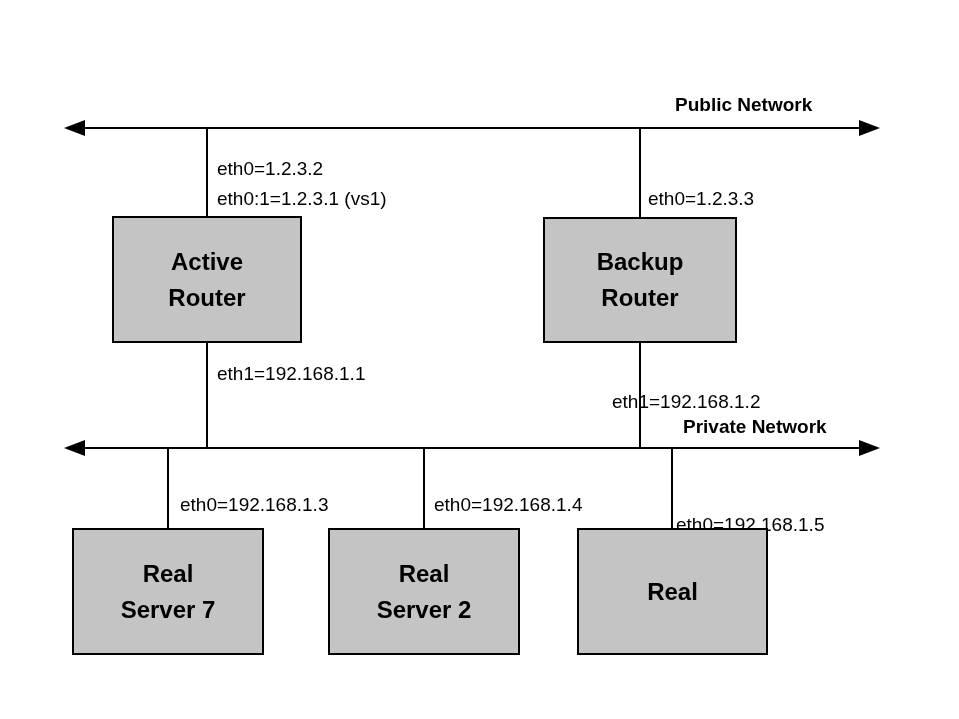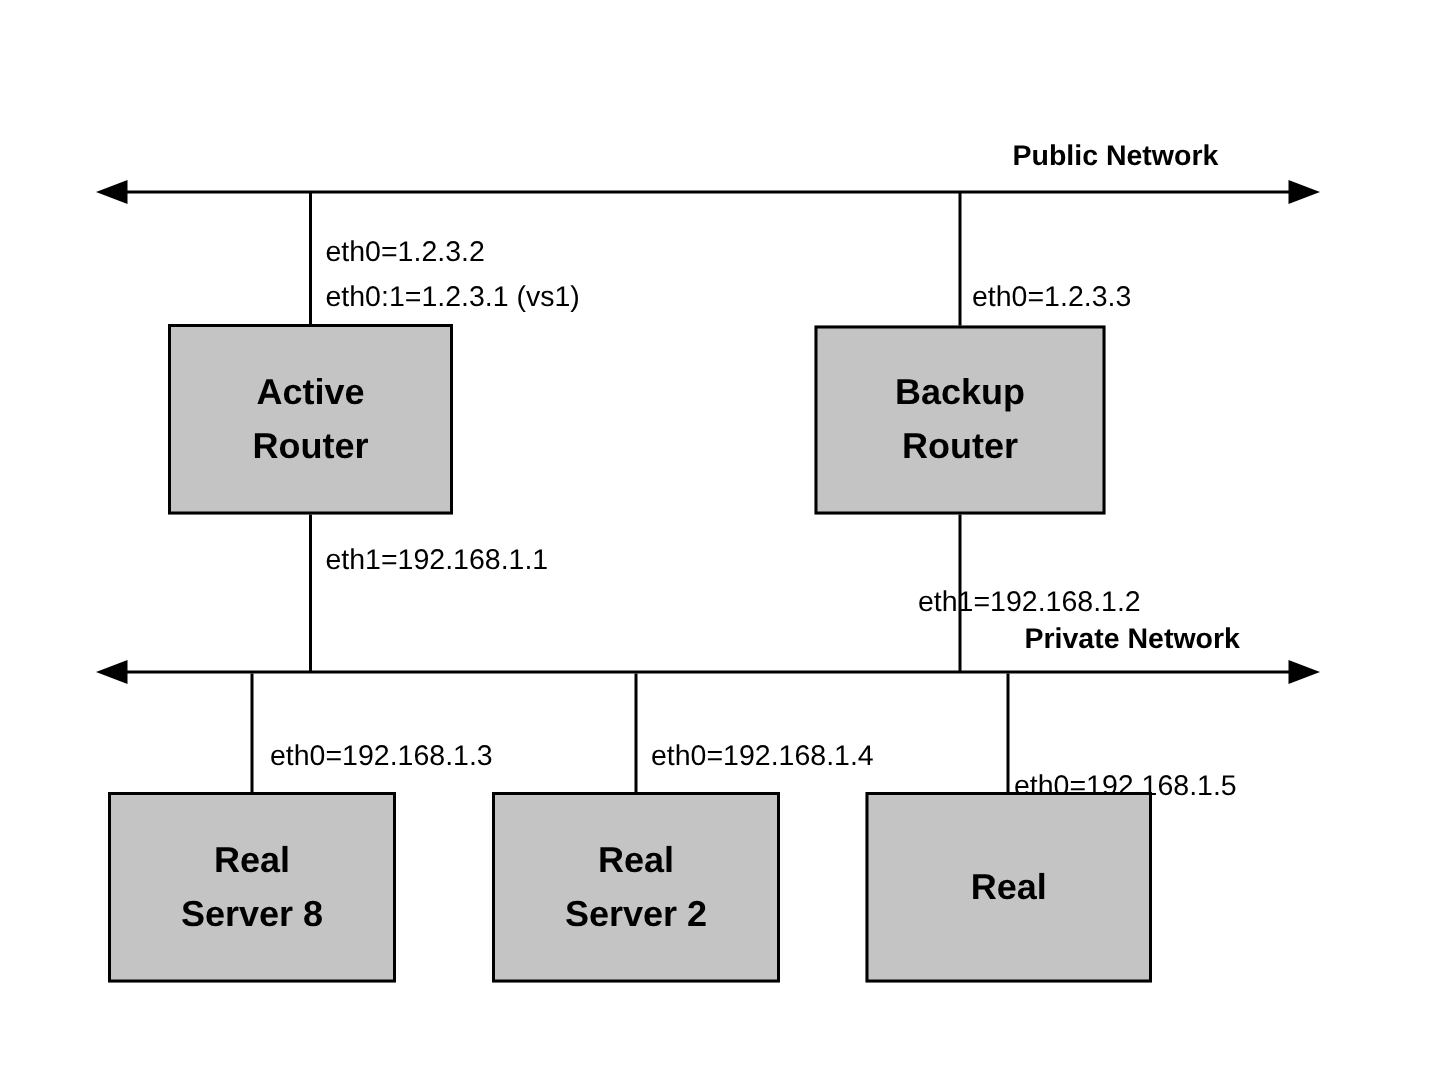--- a/index.html
+++ b/index.html
@@ -102,21 +102,21 @@
   <div class="vline" style="left:167px; top:449px; height:79px;"></div>
   <div class="vline" style="left:423px; top:449px; height:79px;"></div>
   <div class="vline" style="left:671px; top:449px; height:79px;"></div>
 
   <div class="if-label" style="left:180px; top:494px;">eth0=192.168.1.3</div>
   <div class="if-label" style="left:434px; top:494px;">eth0=192.168.1.4</div>
   <div class="if-label" style="left:676px; top:494px;margin-top:20px;">eth0=192.168.1.5</div>
 
   <div class="node-box" style="left:72px; top:528px; width:192px; height:127px;">
     <span>Real</span>
-    <span>Server 8</span>
+    <span>Server 7</span>
   </div>
   <div class="node-box" style="left:328px; top:528px; width:192px; height:127px;">
     <span>Real</span>
     <span>Server 2</span>
   </div>
   <div class="node-box" style="left:577px; top:528px; width:191px; height:127px;">
     <span>Real</span>
   </div>
 
 </div>

